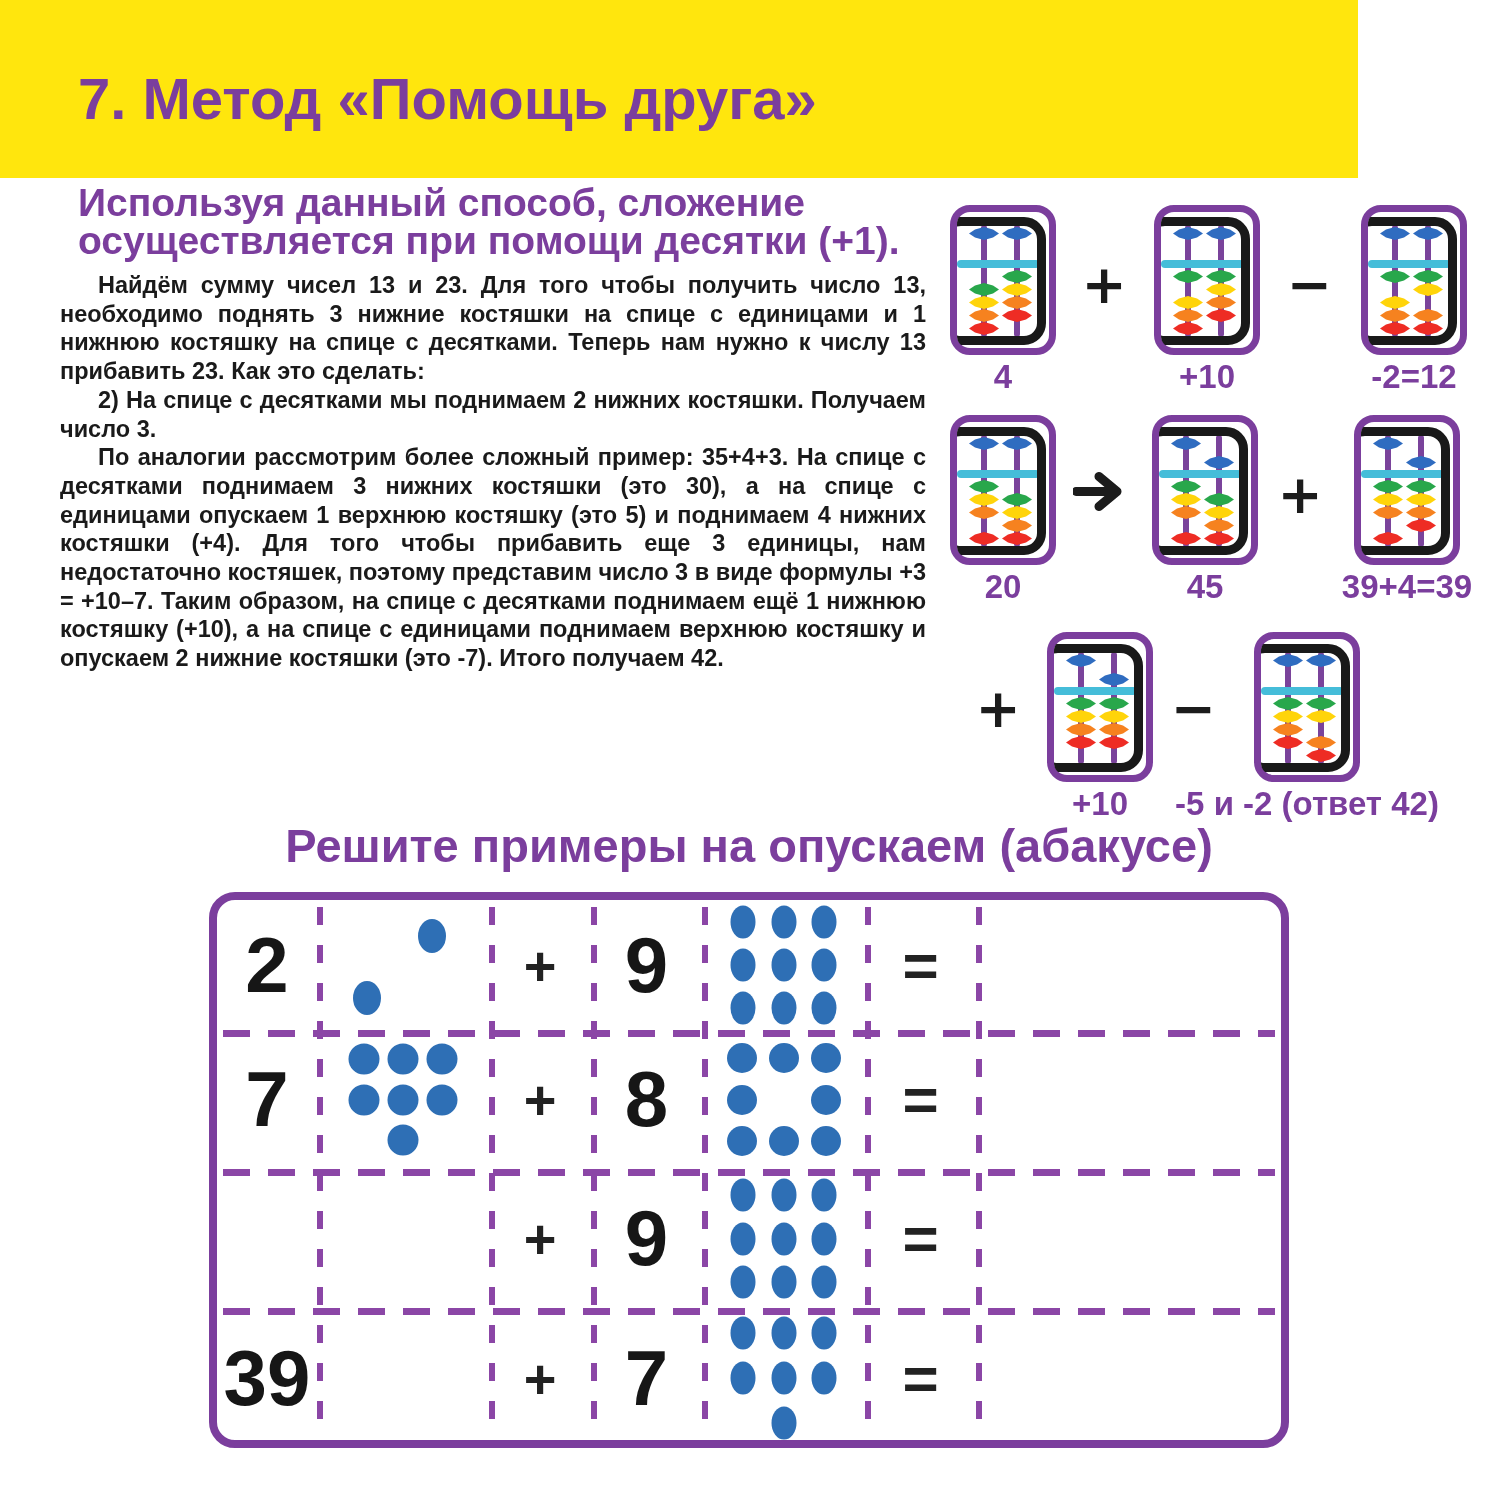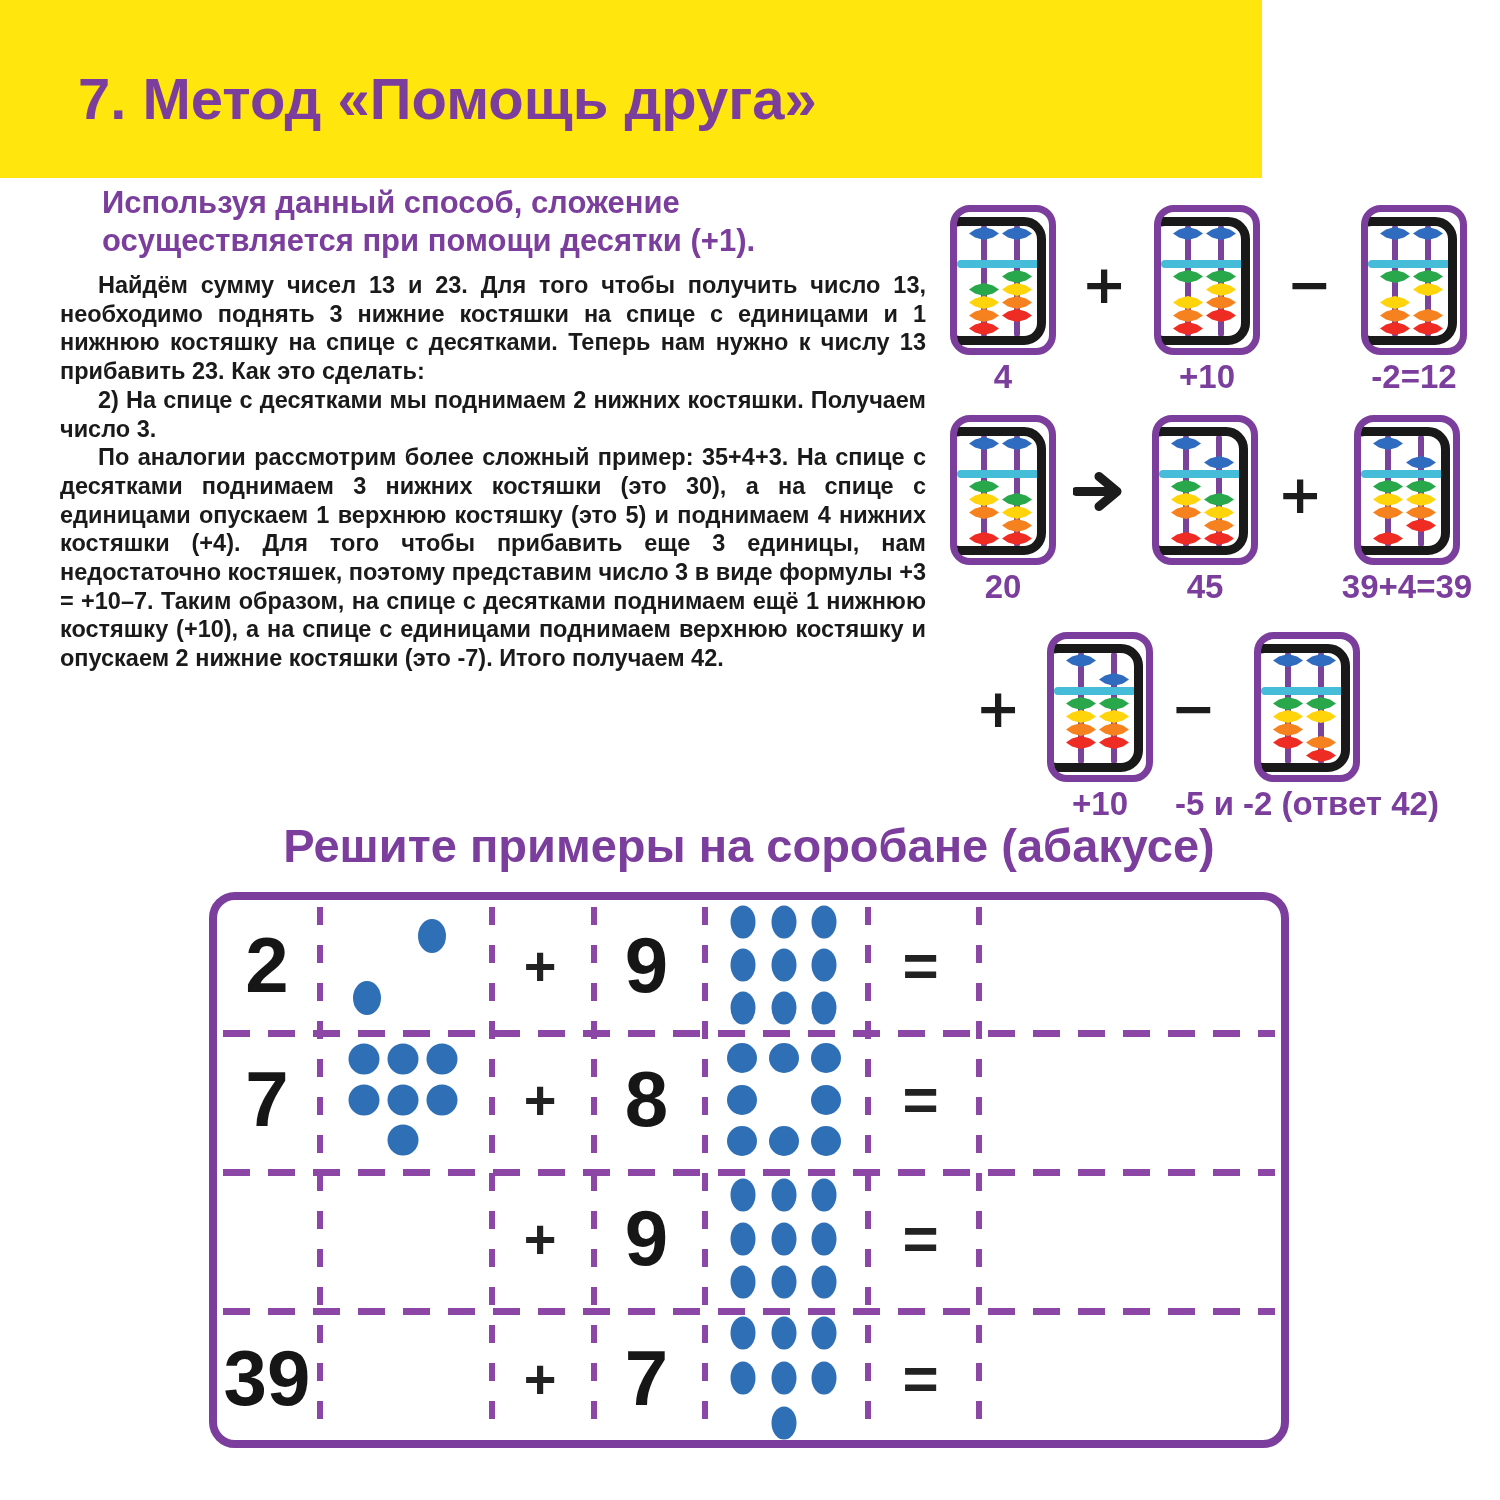--- a/index.html
+++ b/index.html
@@ -1,22 +1,22 @@
 <!DOCTYPE html>
 <html style="--purple: #7b3e9d; --yellow: #ffe60d; --dash: #8b46a6; --ink: #1a1a1a; --dot: #2e6fb5; --beam: #45bdd9; --rod: #7a439b;"><head>
 <meta charset="utf-8">
 <style>
   html,body{margin:0;padding:0;background:#ffffff;}
   .canvas{position:relative;width:1500px;height:1500px;background:#fff;overflow:hidden;
           font-family:"Liberation Sans", sans-serif;}
-  .yellow-band{position:absolute;left:0;top:0;width:1262px;height:178px;background:var(--yellow);}
+  .yellow-band{position:absolute;left:0;top:0;width:1358px;height:178px;background:var(--yellow);}
   .title{position:absolute;left:78px;top:68px;margin:0;font-size:58px;line-height:62px;
          font-weight:700;color:var(--purple);letter-spacing:0px;}
-  .subtitle{position:absolute;left:78px;top:184px;font-size:31px;line-height:38px;
-            font-weight:700;color:var(--purple);margin-left:24px;}
+  .subtitle{position:absolute;left:78px;top:184px;font-size:39px;line-height:38px;
+            font-weight:700;color:var(--purple);}
   .bodytext{position:absolute;left:60px;top:271px;width:866px;color:var(--ink);
             font-size:23.5px;line-height:28.7px;font-weight:700;text-align:justify;}
   .bodytext p{margin:0;text-indent:38px;}
   .heading2{position:absolute;left:209px;top:818px;width:1080px;margin:0;text-align:center;
             font-size:47px;font-weight:700;color:var(--purple);}
 
   
   .abacus-area{position:absolute;left:0;top:0;width:1500px;height:830px;}
   .abacus-wrap{position:absolute;width:106px;height:150px;}
   .abacus{position:absolute;left:0;top:0;width:106px;height:150px;box-sizing:border-box;
@@ -252,21 +252,21 @@
             <div class="ab-bead" style="background: rgb(255, 212, 10); left: 45px; top: 71px;"></div>
             <div class="ab-bead" style="background: rgb(246, 130, 31); left: 45px; top: 97px;"></div>
             <div class="ab-bead" style="background: rgb(238, 44, 36); left: 45px; top: 110px;"></div>
             <div class="ab-frame"></div>
           </div>
         </div>
       <div class="ab-label">-5 и -2 (ответ 42)</div>
     </div>
   </div>
 
-  <h2 class="heading2">Решите примеры на соробане (абакусе)</h2>
+  <h2 class="heading2">Решите примеры на опускаем (абакусе)</h2>
 
   <div class="extable">
     <div class="vline" style="left:100px"></div>
     <div class="vline" style="left:272px"></div>
     <div class="vline" style="left:374px"></div>
     <div class="vline" style="left:485px"></div>
     <div class="vline" style="left:648px"></div>
     <div class="vline" style="left:759px"></div>
     <div class="hline" style="top:130px"></div>
     <div class="hline" style="top:269px"></div>

